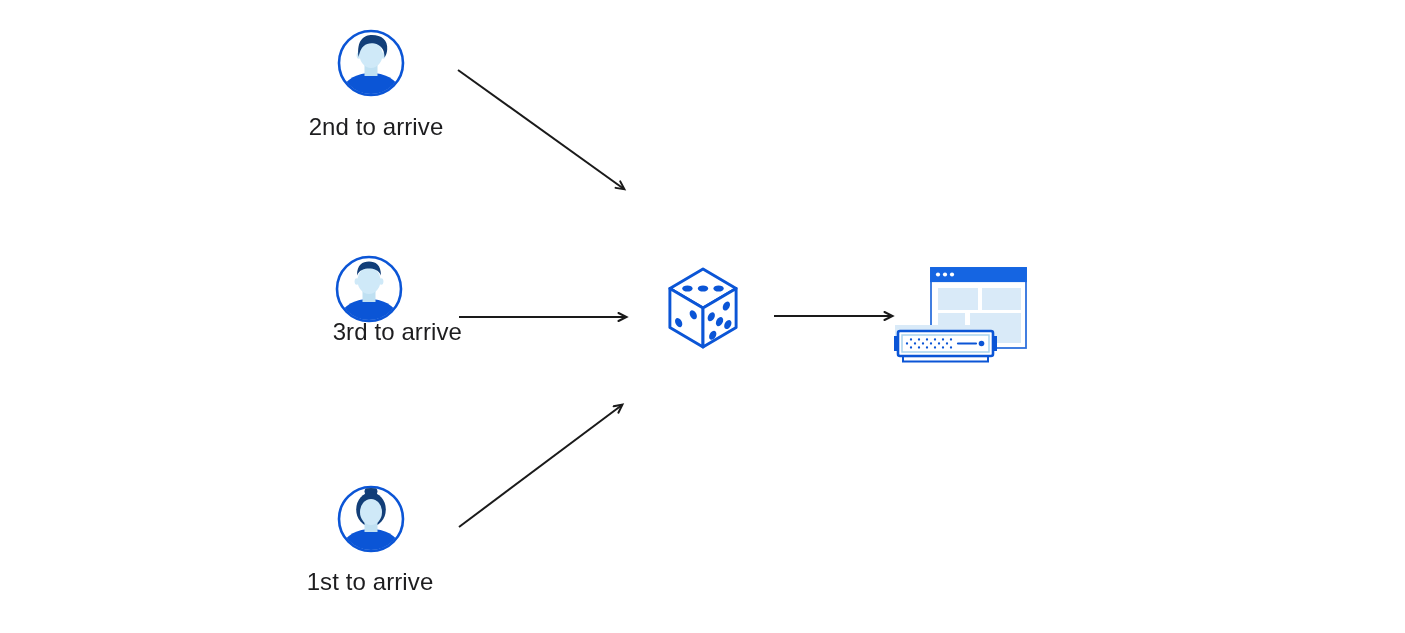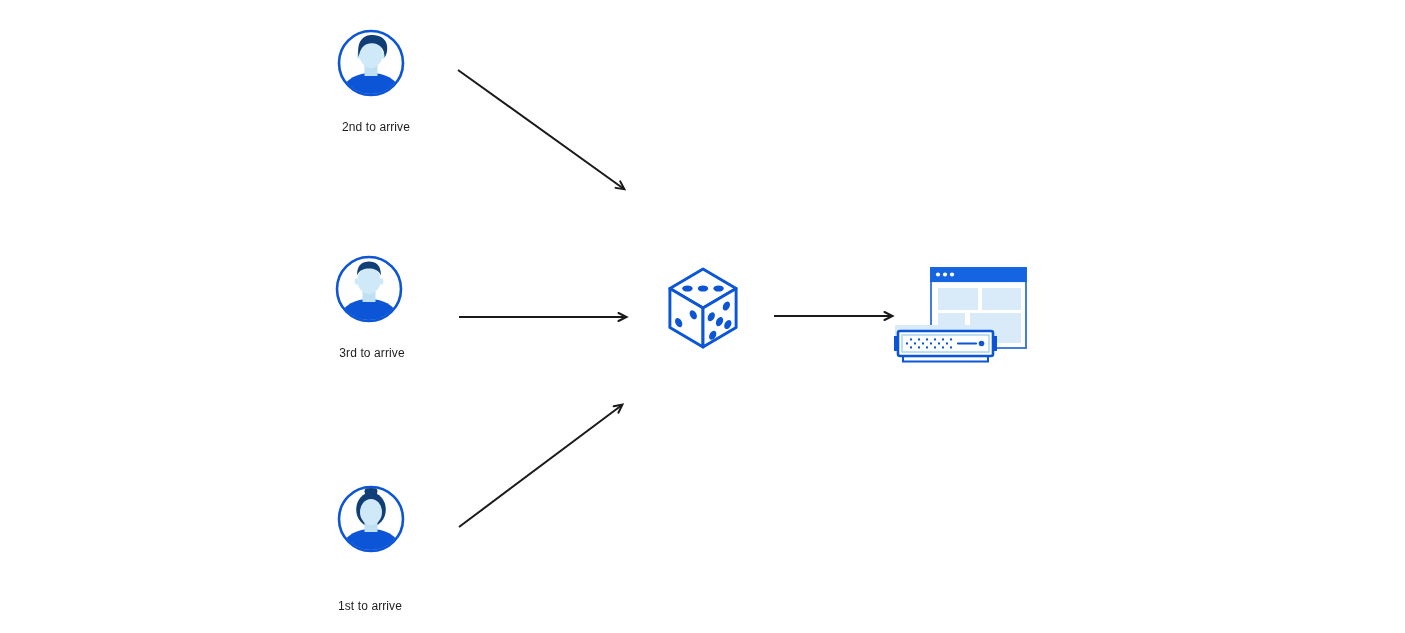--- a/index.html
+++ b/index.html
@@ -4,28 +4,28 @@
 <style>
   html,body{margin:0;padding:0;background:#fff;}
   .canvas{
     position:relative; width:1405px; height:633px; background:#ffffff;
     overflow:hidden; font-family:"Liberation Sans", sans-serif;
   }
   .arrows{position:absolute; left:0; top:0; width:1405px; height:633px;}
   .avatar-box{position:absolute; width:70px; height:70px;}
   .node-label{
     position:absolute; width:180px; text-align:center;
-    font-size:12px; line-height:20px; color:#1d1d1f; letter-spacing:0.1px;
+    font-size:24px; line-height:20px; color:#1d1d1f; letter-spacing:0.1px;
   }
   #avatar-2nd{left:336px; top:28px;}
   #avatar-3rd{left:334px; top:254px;}
   #avatar-1st{left:336px; top:484px;}
   #label-2nd{left:286px; top:117px;}
-  #label-3rd{left:282px; top:343px;}
-  #label-1st{left:280px; top:596px;}
+  #label-3rd{left:282px; top:322px;text-align:right;}
+  #label-1st{left:280px; top:572px;}
   #dice-box{position:absolute; left:666px; top:265px; width:74px; height:84px;}
   #origin-box{position:absolute; left:892px; top:262px; width:135px; height:102px;}
   #label-origin{left:875px; top:380px;}
 </style>
 </head>
 <body>
 
 <div class="canvas">
 
   <svg class="arrows" viewBox="0 0 1405 633">

